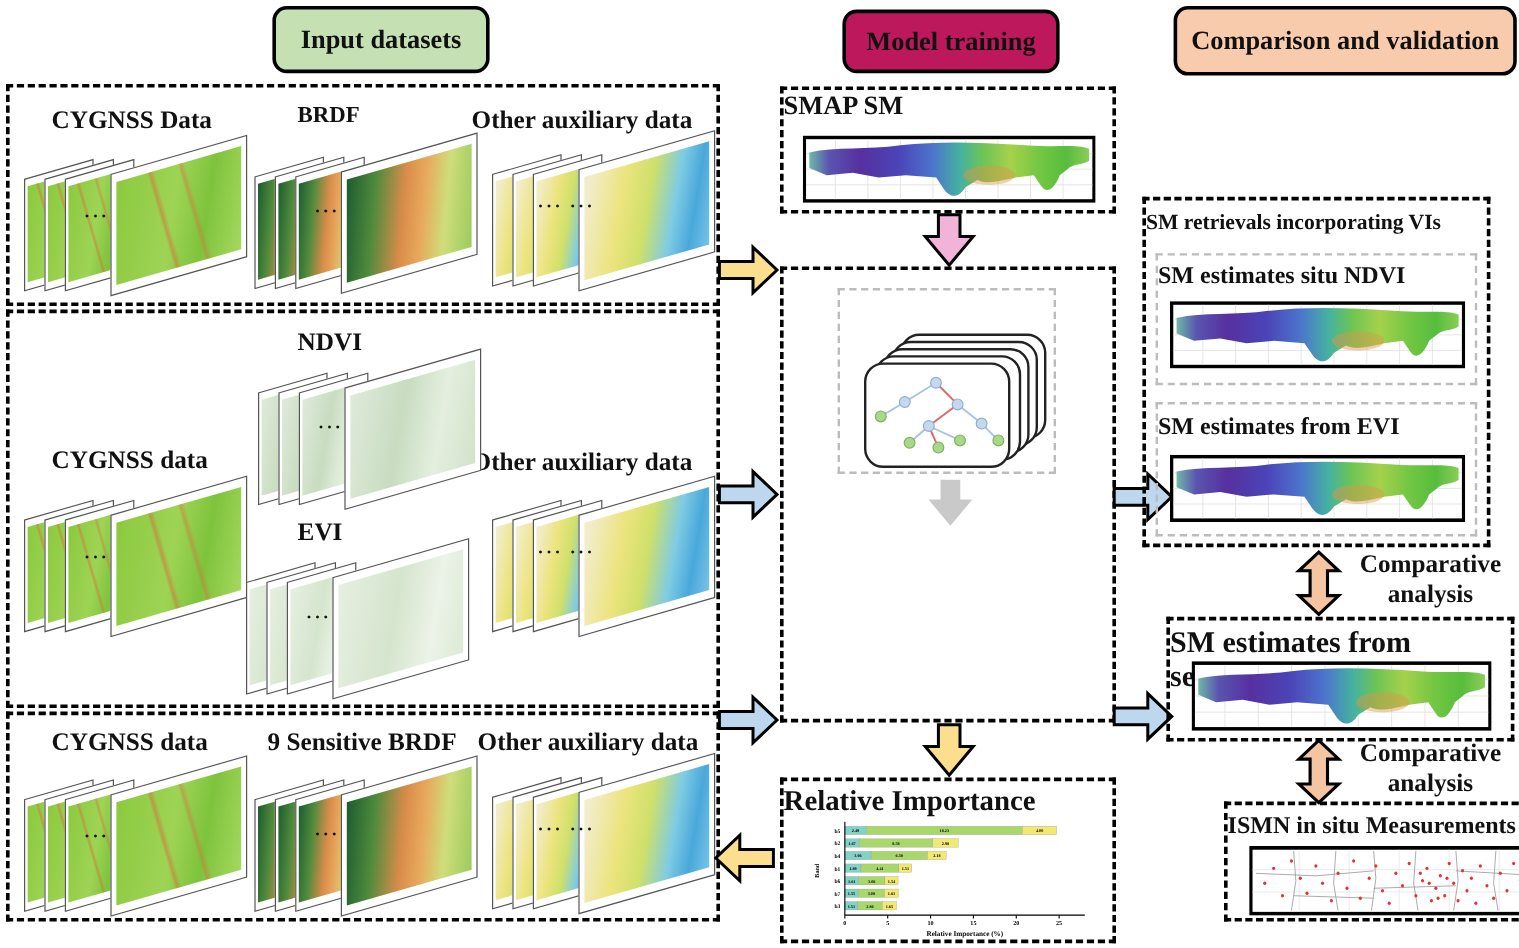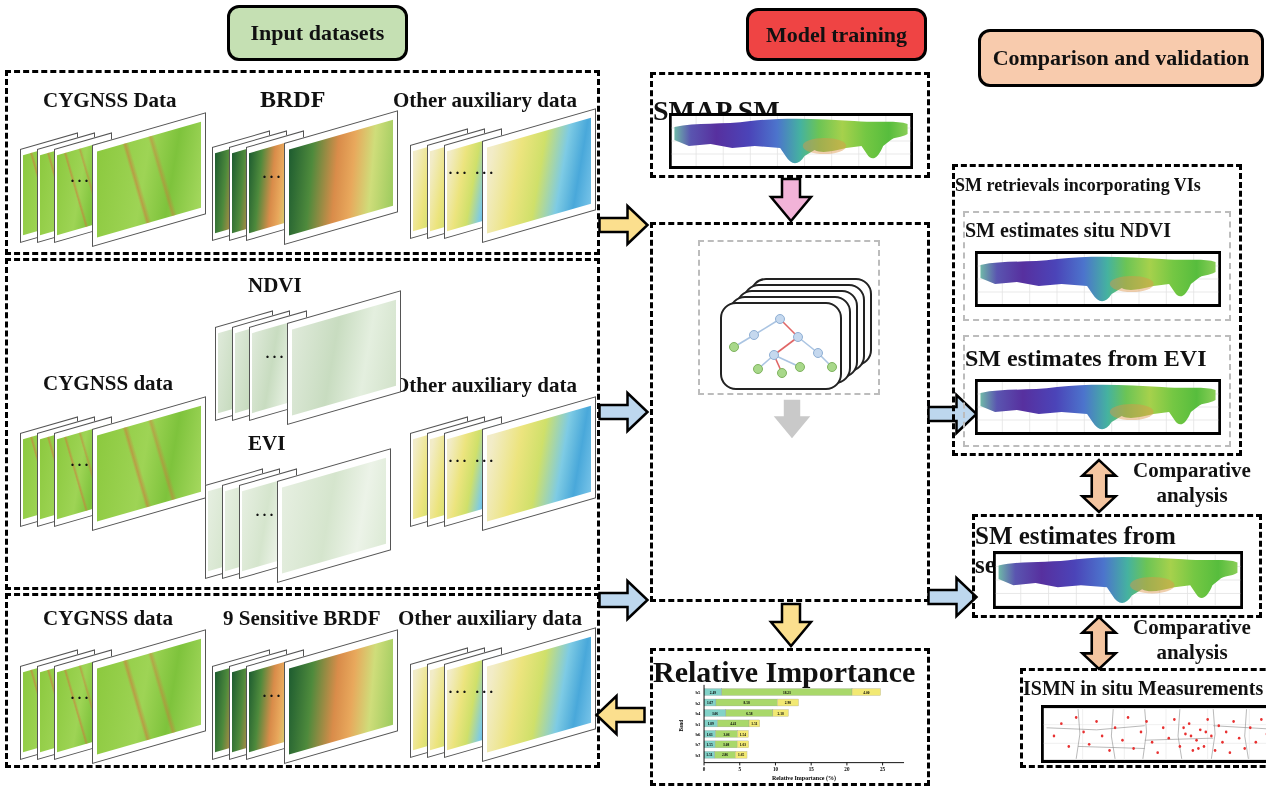--- a/index.html
+++ b/index.html
@@ -39,30 +39,30 @@
   svg{display:block;}
 </style>
 </head>
 <body>
 
 <div class="canvas">
 
   <div class="hdr" style="left:227px;top:5px;width:175px;height:50px;background:#c5e0b3;">
     <span>Input datasets</span>
   </div>
-  <div class="hdr" style="left:702px;top:8px;width:175px;height:47px;background:#ef4444;margin-left:44px;">
+  <div class="hdr" style="left:702px;top:8px;width:175px;height:47px;background:#be185d;">
     <span>Model training</span>
   </div>
-  <div class="hdr" style="left:978px;top:5px;width:280px;height:52px;background:#f8cbad;margin-top:24px;">
+  <div class="hdr" style="left:978px;top:5px;width:280px;height:52px;background:#f8cbad;">
     <span>Comparison and validation</span>
   </div>
 
   <div class="box-dash" style="left:5px;top:70px;width:595px;height:185px;">
     <div class="lbl" style="left:35px;top:15px;width:185px;font-size:21px;">CYGNSS Data</div>
-    <div class="lbl" style="left:252px;top:13px;width:110px;font-size:24px;">BRDF</div>
+    <div class="lbl" style="left:240px;top:13px;width:110px;font-size:19px;">BRDF</div>
     <div class="lbl" style="left:385px;top:15px;width:200px;font-size:21px;">Other auxiliary data</div>
 
     <div class="mapstack g-cygnss" style="left:10px;top:42px;">
       <div class="mp p1">
           <div class="fi"></div>
         </div>
       <div class="mp p2">
           <div class="fi"></div>
         </div>
       <div class="mp p3">
@@ -219,21 +219,21 @@
           <div class="fi"></div>
         </div>
       <div class="dots" style="left:40px;top:54px;">··· ···</div>
       <div class="mp f">
           <div class="fi"></div>
         </div>
     </div>
   </div>
 
   <div class="box-dash" style="left:650px;top:72px;width:280px;height:106px;">
-    <div class="lbl" style="left:0;top:20px;width:100%;font-size:28px;">SMAP SM</div>
+    <div class="lbl" style="left:0;top:0;width:100%;font-size:22px;">SMAP SM</div>
     <div class="maprect sm-map" style="left:16px;top:38px;width:244px;height:56px;">
         <svg width="100%" height="100%" viewBox="0 0 270 56" preserveAspectRatio="none">
   <defs>
             <linearGradient id="smg0" x1="0" y1="0" x2="1" y2="0">
     <stop offset="0" stop-color="#6fb8a8"></stop>
               <stop offset="0.07" stop-color="#5a55b0"></stop>
     <stop offset="0.18" stop-color="#57309f"></stop>
               <stop offset="0.32" stop-color="#4b44b8"></stop>
     <stop offset="0.44" stop-color="#4c74cc"></stop>
               <stop offset="0.54" stop-color="#45b2a0"></stop>
@@ -319,21 +319,21 @@
   </div>
 
 
   <div class="arrow" style="left:768px;top:602px;">
     <svg width="46" height="46" viewBox="0 0 44 46">
         <path d="M13,2 H31 V20 H42 L22,44 L2,20 H13 Z" fill="#fbdf8e" stroke="#000" stroke-width="2.5"></path>
       </svg>
   </div>
 
   <div class="box-dash" style="left:650px;top:648px;width:280px;height:138px;">
-    <div class="lbl" style="left:0;top:4px;width:100%;font-size:30px;">Relative Importance</div>
+    <div class="lbl" style="left:0;top:4px;width:100%;font-size:24px;">Relative Importance</div>
     <div id="bar-chart" style="position:absolute;left:12px;top:32px;width:254px;height:100px;">
         <svg width="254" height="100" viewBox="0 0 254 108" font-family="Liberation Serif, serif">
           <text x="28" y="12" font-size="5" font-weight="bold" text-anchor="end">b5</text>
           <rect x="32" y="6" width="19.20857142857143" height="7.5" fill="#82d2c8" stroke="#999" stroke-width="0.3"></rect>
           <text x="41.604285714285716" y="11.5" font-size="3.8" font-weight="bold" text-anchor="middle">2.49</text>
           <rect x="51.20857142857143" y="6" width="140.6314285714286" height="7.5" fill="#a9d86a" stroke="#999" stroke-width="0.3"></rect>
           <text x="121.52428571428572" y="11.5" font-size="3.8" font-weight="bold" text-anchor="middle">18.23</text>
           <rect x="191.84000000000003" y="6" width="30.857142857142858" height="7.5" fill="#f2e973" stroke="#999" stroke-width="0.3"></rect>
           <text x="207.26857142857145" y="11.5" font-size="3.8" font-weight="bold" text-anchor="middle">4.00</text>
           <text x="28" y="23.3" font-size="5" font-weight="bold" text-anchor="end">b2</text>
@@ -464,21 +464,21 @@
     <line x1="3" y1="15" x2="267" y2="15"></line>
               <line x1="3" y1="28" x2="267" y2="28"></line>
               <line x1="3" y1="41" x2="267" y2="41"></line>
   </g>
   <path d="M6,14 C30,9 60,12 90,8 C130,4 170,6 205,8 C235,10 252,7 264,11 L264,21 C257,25 250,23 244,28 L237,33 C232,44 225,50 219,41 L213,33 L196,35 C181,38 170,41 161,37 L150,43 C143,53 135,52 129,43 L123,35 L95,33 L70,35 L46,31 L22,33 L6,27 Z" fill="url(#smg1)"></path>
   <ellipse cx="172" cy="33" rx="24" ry="8" fill="#dd9449" opacity="0.45"></ellipse>
   </svg>
         </div>
     </div>
     <div class="box-gray" style="left:8px;top:168px;width:268px;height:112px;">
-      <div class="lbl" style="left:0;top:8px;width:100%;font-size:24px;">SM estimates from EVI</div>
+      <div class="lbl" style="left:0;top:8px;width:100%;font-size:20px;">SM estimates from EVI</div>
       <div class="maprect sm-map" style="left:10px;top:42px;width:246px;height:56px;">
           <svg width="100%" height="100%" viewBox="0 0 270 56" preserveAspectRatio="none">
   <defs>
               <linearGradient id="smg2" x1="0" y1="0" x2="1" y2="0">
     <stop offset="0" stop-color="#6fb8a8"></stop>
                 <stop offset="0.07" stop-color="#5a55b0"></stop>
     <stop offset="0.18" stop-color="#57309f"></stop>
                 <stop offset="0.32" stop-color="#4b44b8"></stop>
     <stop offset="0.44" stop-color="#4c74cc"></stop>
                 <stop offset="0.54" stop-color="#45b2a0"></stop>

